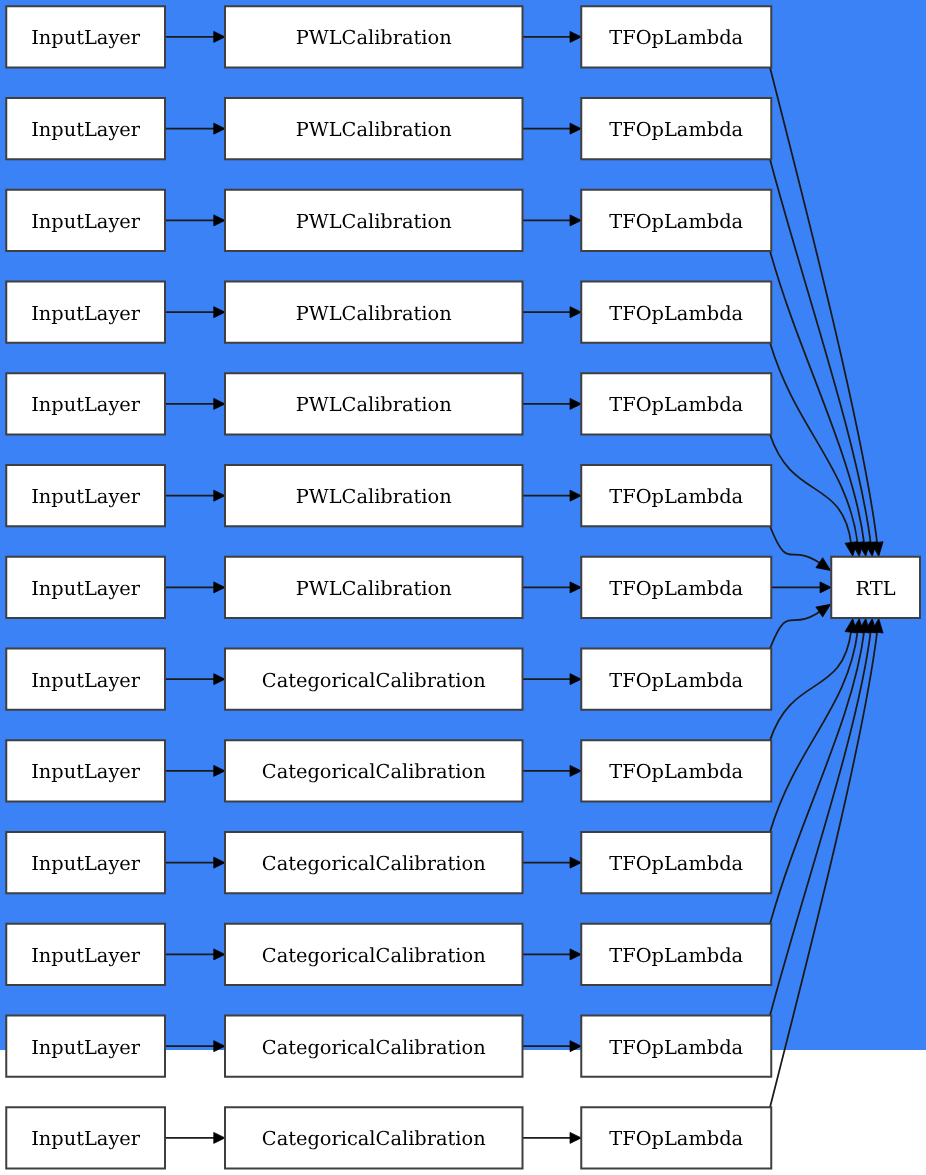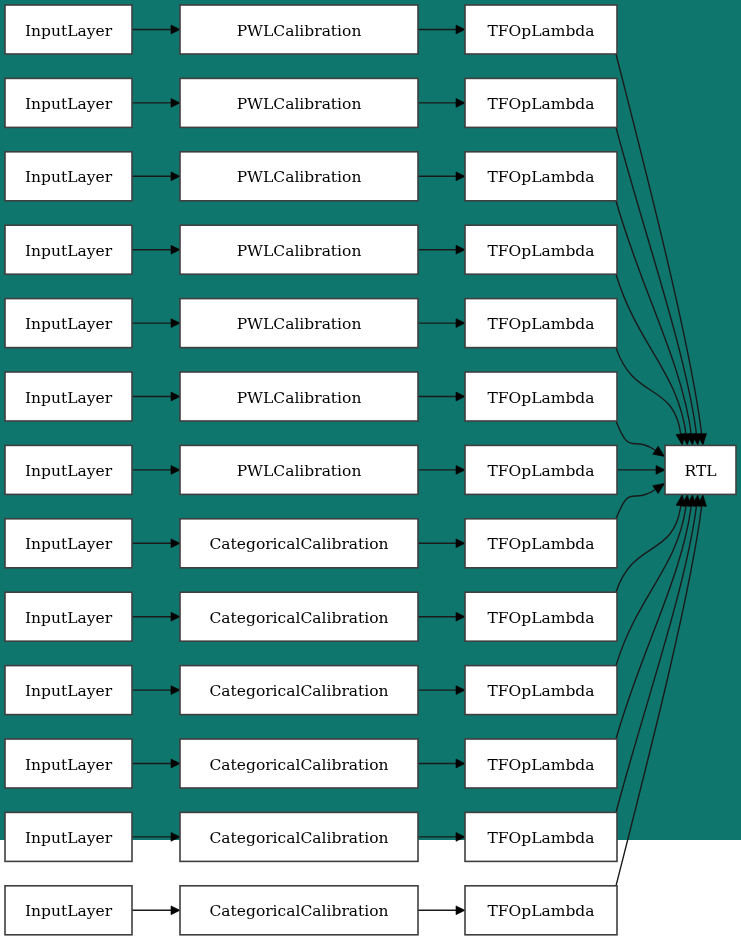--- a/index.html
+++ b/index.html
@@ -10,21 +10,21 @@
   body {
     width: 741px;
     height: 940px;
     font-family: "DejaVu Serif", "Liberation Serif", serif;
     overflow: hidden;
   }
   #graph-root {
     position: relative;
     width: 741px;
     height: 840px;
-    background: #0f766e;
+    background: #3b82f6;
   }
   svg#graph-canvas {
     display: block;
     width: 741px;
     height: 940px;
   }
   .node-box {
     fill: #ffffff;
     stroke: #3f3f3f;
     stroke-width: 1.6;

